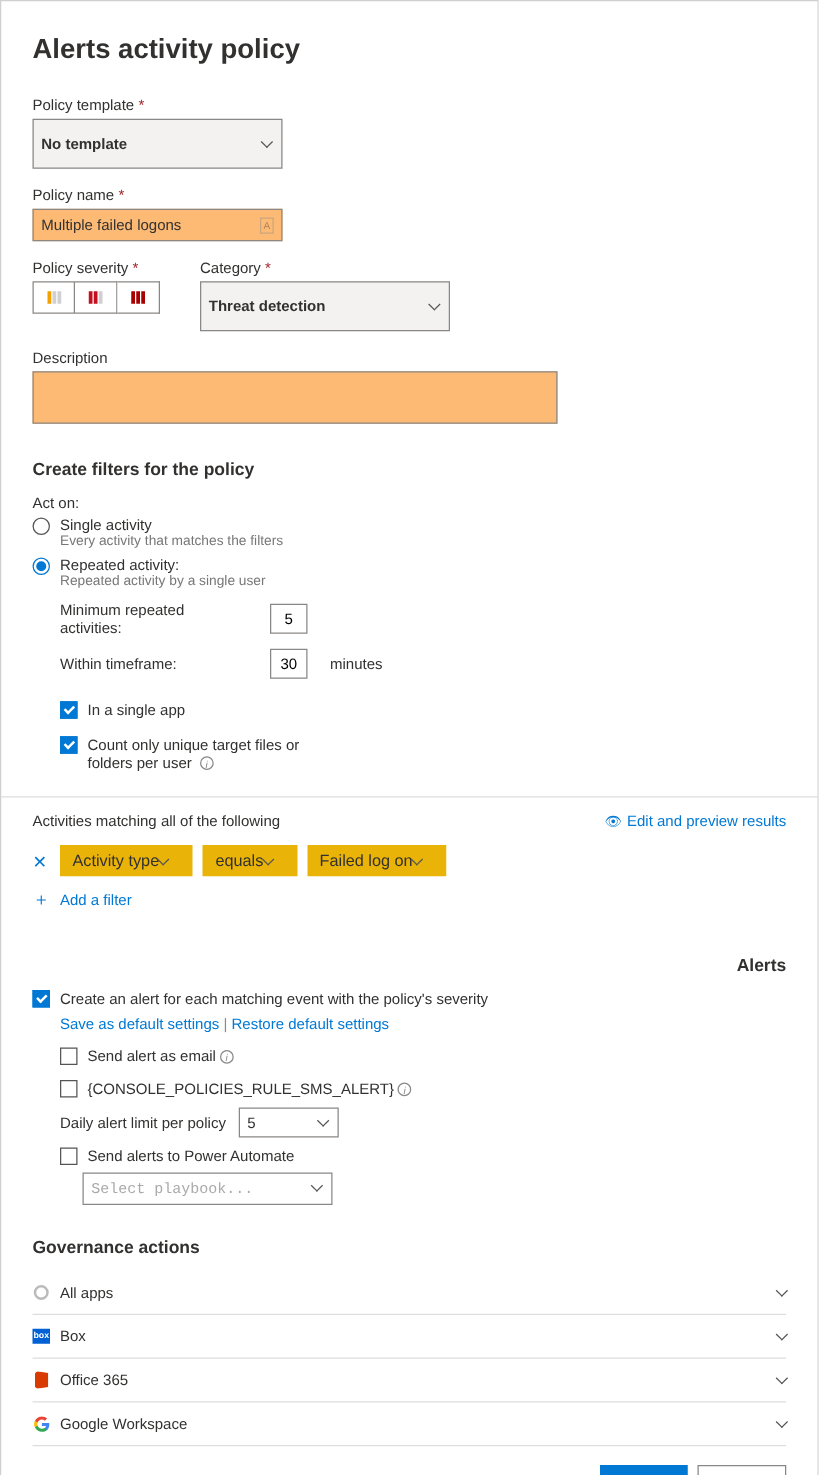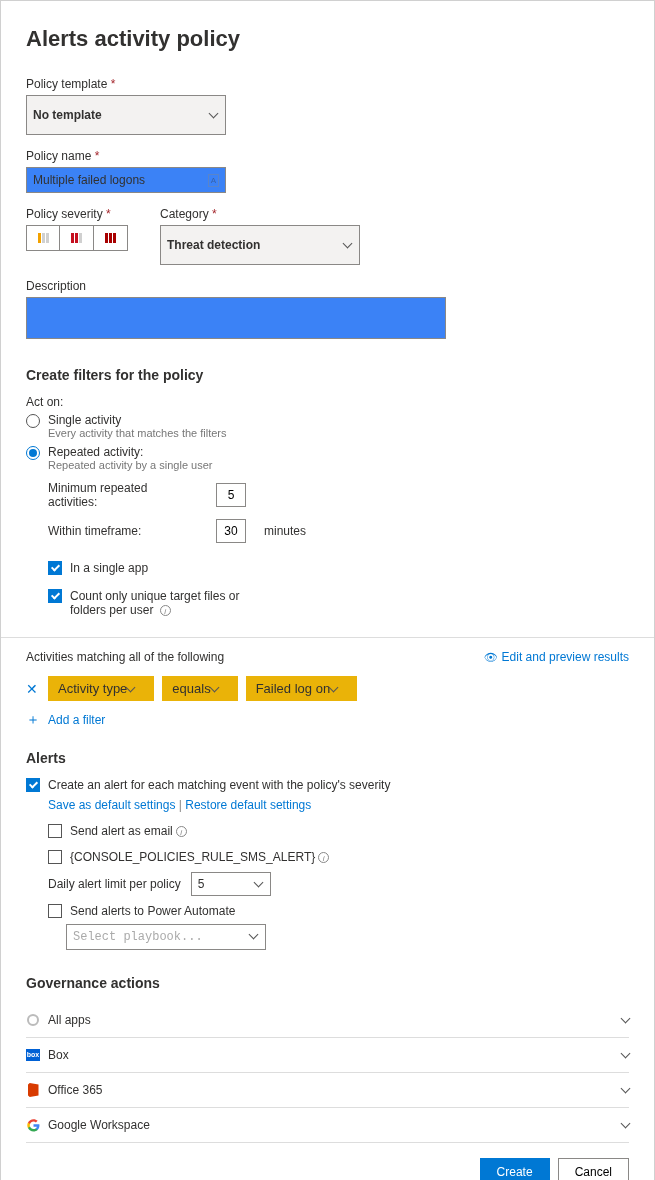--- a/index.html
+++ b/index.html
@@ -14,21 +14,21 @@
     border: 1px solid #d0d0d0;
     width: 655px;
     padding: 20px 25px 15px 25px;
   }
   h1 { font-size: 22px; font-weight: 700; margin: 5px 0 25px 0; }
   h2 { font-size: 14px; font-weight: 700; margin: 25px 0 12px 0; }
   .label { font-size: 12px; margin-bottom: 4px; }
   .req::after { content: " *"; color: #a4262c; }
   .select, .input, .textarea {
     border: 1px solid #8a8886;
-    background: #3b82f6;
+    background: #fdba74;
     font-family: inherit;
     font-size: 12px;
     padding: 4px 6px;
   }
   .select { background: #f3f2f1; height: 40px; position: relative; display: flex; align-items: center; }
   .select.light { background: #fff; }
   .select .chev { position: absolute; right: 8px; top: 50%; transform: translateY(-50%); }
   .chev::before {
     content: "";
     display: inline-block;
@@ -189,21 +189,21 @@
     <span class="pill"><span>Activity type</span><span class="chev"></span></span>
     <span class="pill"><span>equals</span><span class="chev"></span></span>
     <span class="pill"><span>Failed log on</span><span class="chev"></span></span>
   </div>
 
   <div class="filter-row">
     <span class="plus-btn">＋</span>
     <span class="link">Add a filter</span>
   </div>
 
-  <h2 style="margin-top:21px;">Alerts</h2>
+  <h2 style="margin-top:35px;text-align:right;">Alerts</h2>
 
   <div class="check-row">
     <span class="check sel"></span>
     <span>Create an alert for each matching event with the policy's severity</span>
   </div>
   <div style="margin-left:22px;margin-bottom:12px;">
     <span class="link">Save as default settings</span>
     <span style="color:#888;"> | </span>
     <span class="link">Restore default settings</span>
   </div>

